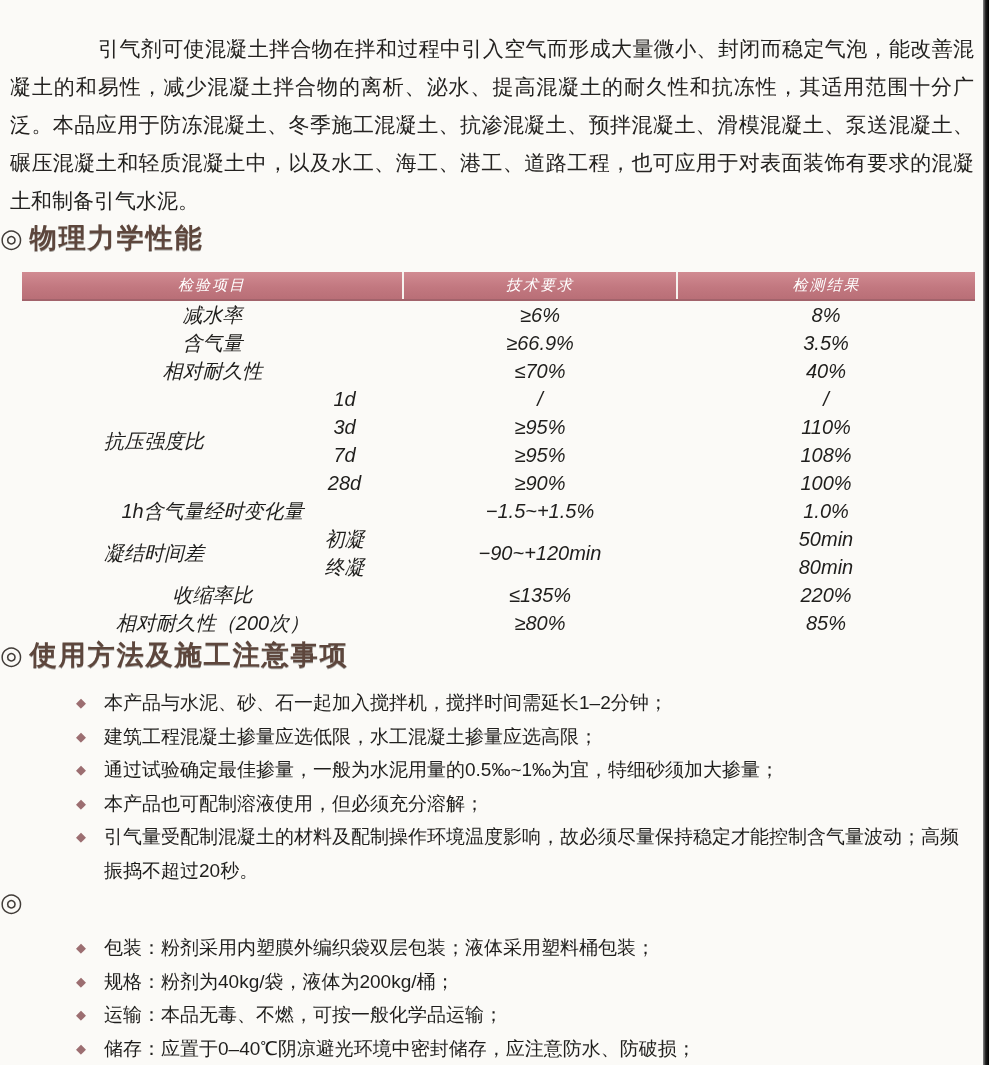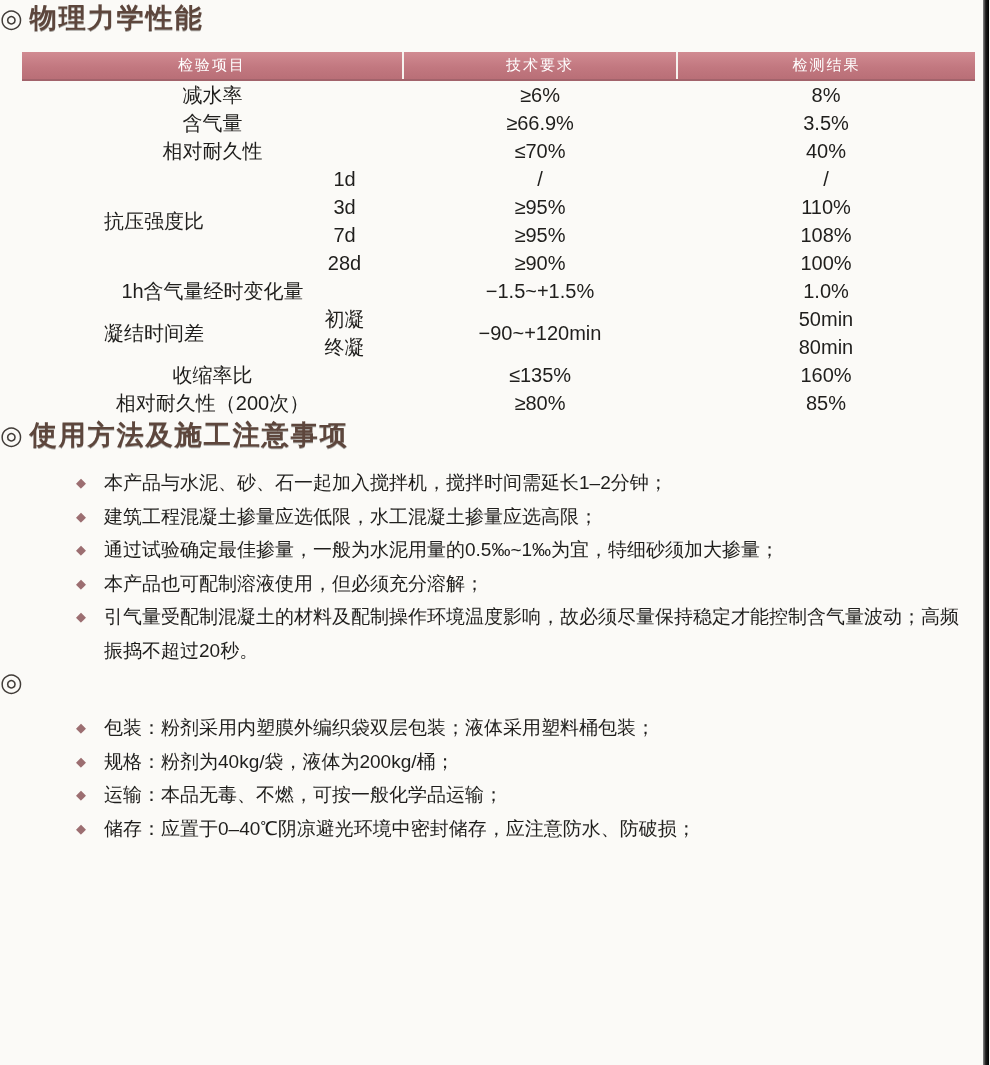--- a/index.html
+++ b/index.html
@@ -9,40 +9,41 @@
             background:linear-gradient(90deg,#8a8a8a,#1e1e1e 45%,#000);}
   .intro{margin:30px 16px 0 10px;text-indent:88px;font-size:21px;line-height:38px;
          text-align:justify;color:#242220;}
   h2.sec{margin:0;padding:0;font-size:27px;font-weight:bold;letter-spacing:2px;display:flex;align-items:center;}
   .sec-marker{font-size:26px;color:#413c38;margin-right:7px;font-weight:normal;letter-spacing:0;}
   .sec-title{color:#5d463c;text-shadow:0 1px 0 rgba(60,55,50,.45);}
   .sec-physical{margin:17px 0 0 14px;}
   .sec-usage{margin:37px 0 0 14px;}
   .sec-packaging{margin:26px 0 0 14px;}
 
-  table.perf{margin:16px 0 0 22px;width:953px;border-collapse:collapse;table-layout:fixed;}
+  table.perf{margin:16px 0 0 22px;width:953px;border-collapse:collapse;table-layout:fixed;font-style:italic;}
   table.perf thead th{background:linear-gradient(180deg,#d18b92 0%,#c27880 55%,#b96f77 100%);
       color:#fff;font-size:15px;font-weight:normal;height:25px;letter-spacing:2px;
       border-bottom:2px solid #a2636b;}
   table.perf thead th + th{border-left:2px solid #f6f3ef;text-align:center;}
   table.perf tbody td{height:28px;text-align:center;vertical-align:middle;
       font-size:20px;color:#1f1e1c;padding:0;}
   td.main-label{text-align:center;}
 
   ul.bullets{list-style:none;margin:13px 16px 0 0;padding:0 0 0 76px;}
   ul.bullets li{display:flex;align-items:flex-start;font-size:19px;line-height:33.5px;color:#1f1e1c;}
   .dia{flex:0 0 auto;font-size:13px;line-height:33.5px;color:#9c6e71;margin-right:18px;}
   .b-text{flex:1;}
 </style>
 </head>
 <body>
 
 <div class="page">
   <div class="edge-bar"></div>
 
+  <p class="intro">引气剂可使混凝土拌合物在拌和过程中引入空气而形成大量微小、封闭而稳定气泡，能改善混凝土的和易性，减少混凝土拌合物的离析、泌水、提高混凝土的耐久性和抗冻性，其适用范围十分广泛。本品应用于防冻混凝土、冬季施工混凝土、抗渗混凝土、预拌混凝土、滑模混凝土、泵送混凝土、碾压混凝土和轻质混凝土中，以及水工、海工、港工、道路工程，也可应用于对表面装饰有要求的混凝土和制备引气水泥。</p>
 
   <h2 class="sec sec-physical">
     <span class="sec-marker">◎</span>
     <span class="sec-title">物理力学性能</span>
   </h2>
 
   <table class="perf">
     <colgroup>
       <col style="width:264px">
         <col style="width:117px">
@@ -108,21 +109,21 @@
         <td>50min</td>
       </tr>
       <tr>
         <td>终凝</td>
         <td>80min</td>
       </tr>
 
       <tr>
         <td colspan="2">收缩率比</td>
         <td>≤135%</td>
-        <td>160%</td>
+        <td>220%</td>
       </tr>
       <tr>
         <td colspan="2">相对耐久性（200次）</td>
         <td>≥80%</td>
         <td>85%</td>
       </tr>
     </tbody>
   </table>
 
   <h2 class="sec sec-usage">

